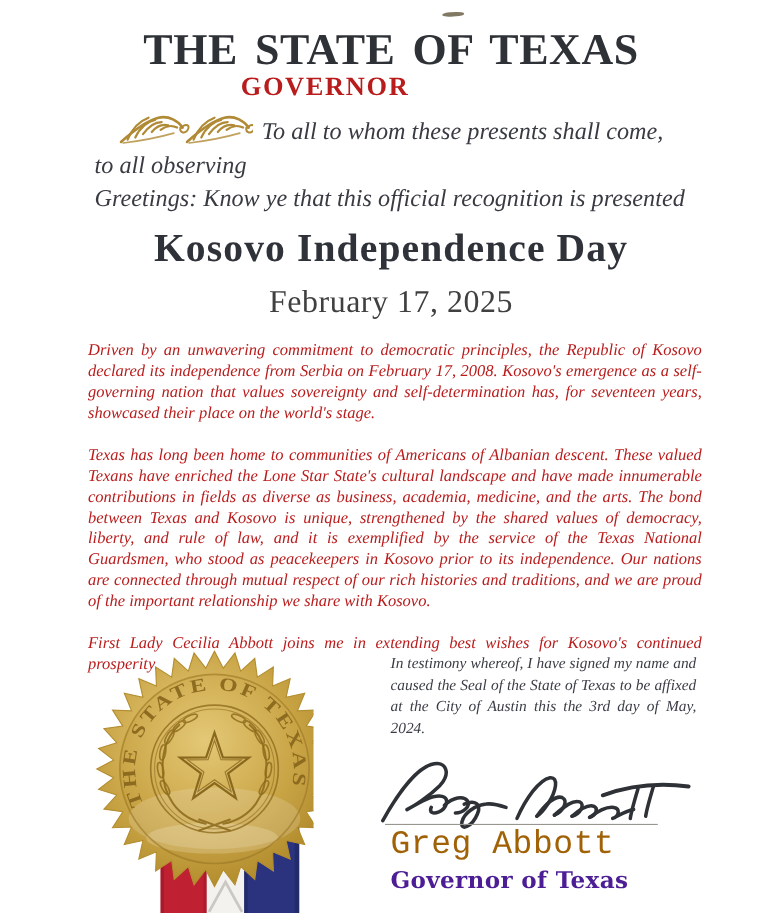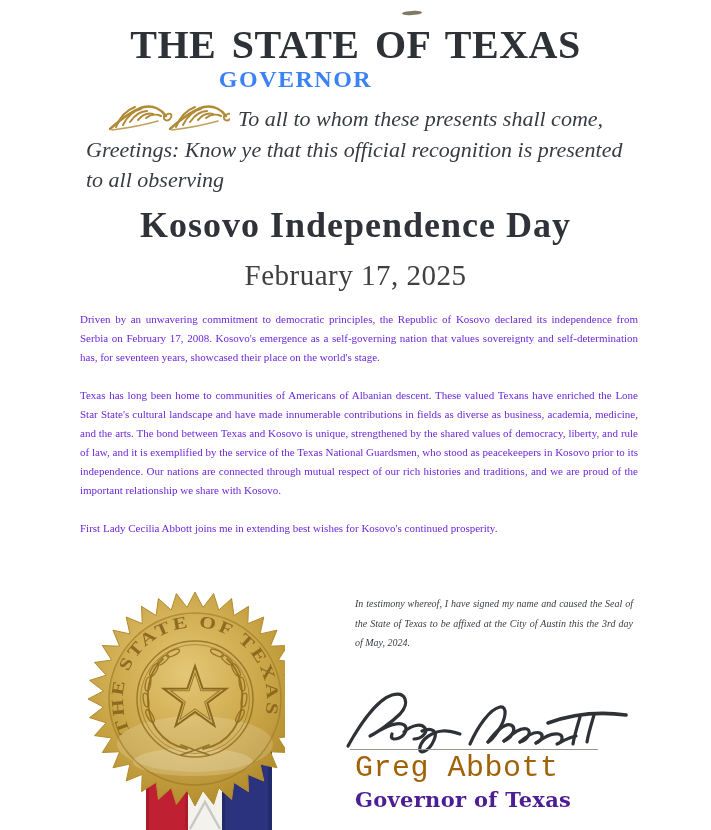--- a/index.html
+++ b/index.html
@@ -10,44 +10,44 @@
   .top-mark{
     position:absolute;left:402px;top:11px;width:20px;height:4px;
     background:#6b6148;border-radius:45%/60%;transform:rotate(-3deg);opacity:.85;
   }
   .state-title{
     position:absolute;left:0;top:21px;width:711px;text-align:center;
     font-size:40px;font-weight:bold;letter-spacing:.5px;word-spacing:5px;color:#2e3136;
   }
   .office-title{
     position:absolute;left:0;top:66px;width:591px;text-align:center;
-    font-size:24px;font-weight:bold;letter-spacing:1.5px;color:#3b82f6;
+    font-size:24px;font-weight:bold;letter-spacing:1.5px;color:#b91c1c;
   }
   .greeting{
     position:absolute;left:86px;top:101px;width:600px;
     font-style:italic;font-size:22px;line-height:30px;color:#383b42;
   }
   .greeting .flourish{vertical-align:-9px;margin-left:22px;margin-right:8px;}
   .proc-title{
     position:absolute;left:0;top:204px;width:711px;text-align:center;
     font-size:36px;font-weight:bold;letter-spacing:1px;color:#2f3238;
   }
   .proc-date{
     position:absolute;left:0;top:259px;width:711px;text-align:center;
     font-size:29px;color:#404040;letter-spacing:.5px;
   }
   .body-text{
     position:absolute;left:80px;top:310px;width:558px;
-    font-size:11px;line-height:19px;color:#6d28d9;
+    font-style:italic;font-size:15px;line-height:19px;color:#b91c1c;
     text-align:justify;
   }
   .body-text p{margin:0 0 19px 0;}
   .testimony{
     position:absolute;left:355px;top:594px;width:278px;
-    font-style:italic;font-size:10px;line-height:19.5px;color:#3a3d45;
+    font-style:italic;font-size:14px;line-height:19.5px;color:#3a3d45;
     text-align:justify;margin:0;
   }
   .signature-svg{position:absolute;left:342px;top:686px;}
   .sig-line{position:absolute;left:350px;top:749px;width:248px;height:1px;background:#97968f;}
   .sig-name{
     position:absolute;left:355px;top:751px;font-family:Liberation Mono, monospace;
     font-size:30px;color:#a16207;letter-spacing:.5px;
   }
   .sig-title{
     position:absolute;left:355px;top:787px;font-family:"DejaVu Serif",serif;
@@ -78,22 +78,22 @@
           <path d="M15 24 C19 15 27 9 33 8"></path>
           <path d="M22 21 C27 14 33 10 39 10"></path>
           <path d="M30 19 C35 13 41 12 45 13"></path>
           <path d="M38 17 C43 13 49 13 53 15"></path>
           <path d="M56 16 C61 10 66 13 62 18 C59 21 55 19 56 15" stroke-width="1.8"></path>
           <path d="M4 29 C20 27 36 24 50 20" stroke-width="1.6" opacity=".8"></path>
         </g>
         <use href="#sprig" x="60"></use>
       </svg><span>To all to whom these presents shall come,</span>
     </div>
+    <div>to all observing</div>
     <div>Greetings: Know ye that this official recognition is presented</div>
-    <div>to all observing</div>
   </div>
 
   <div class="proc-title">Kosovo Independence Day</div>
   <div class="proc-date">February 17, 2025</div>
 
   <div class="body-text">
     <p>Driven by an unwavering commitment to democratic principles, the Republic of Kosovo declared its independence from Serbia on February 17, 2008.  Kosovo's emergence as a self-governing nation that values sovereignty and self-determination has, for seventeen years, showcased their place on the world's stage.</p>
     <p>Texas has long been home to communities of Americans of Albanian descent.  These valued Texans have enriched the Lone Star State's cultural landscape and have made innumerable contributions in fields as diverse as business, academia, medicine, and the arts.  The bond between Texas and Kosovo is unique, strengthened by the shared values of democracy, liberty, and rule of law, and it is exemplified by the service of the Texas National Guardsmen, who stood as peacekeepers in Kosovo prior to its independence.  Our nations are connected through mutual respect of our rich histories and traditions, and we are proud of the important relationship we share with Kosovo.</p>
     <p>First Lady Cecilia Abbott joins me in extending best wishes for Kosovo's continued prosperity.</p>
   </div>

